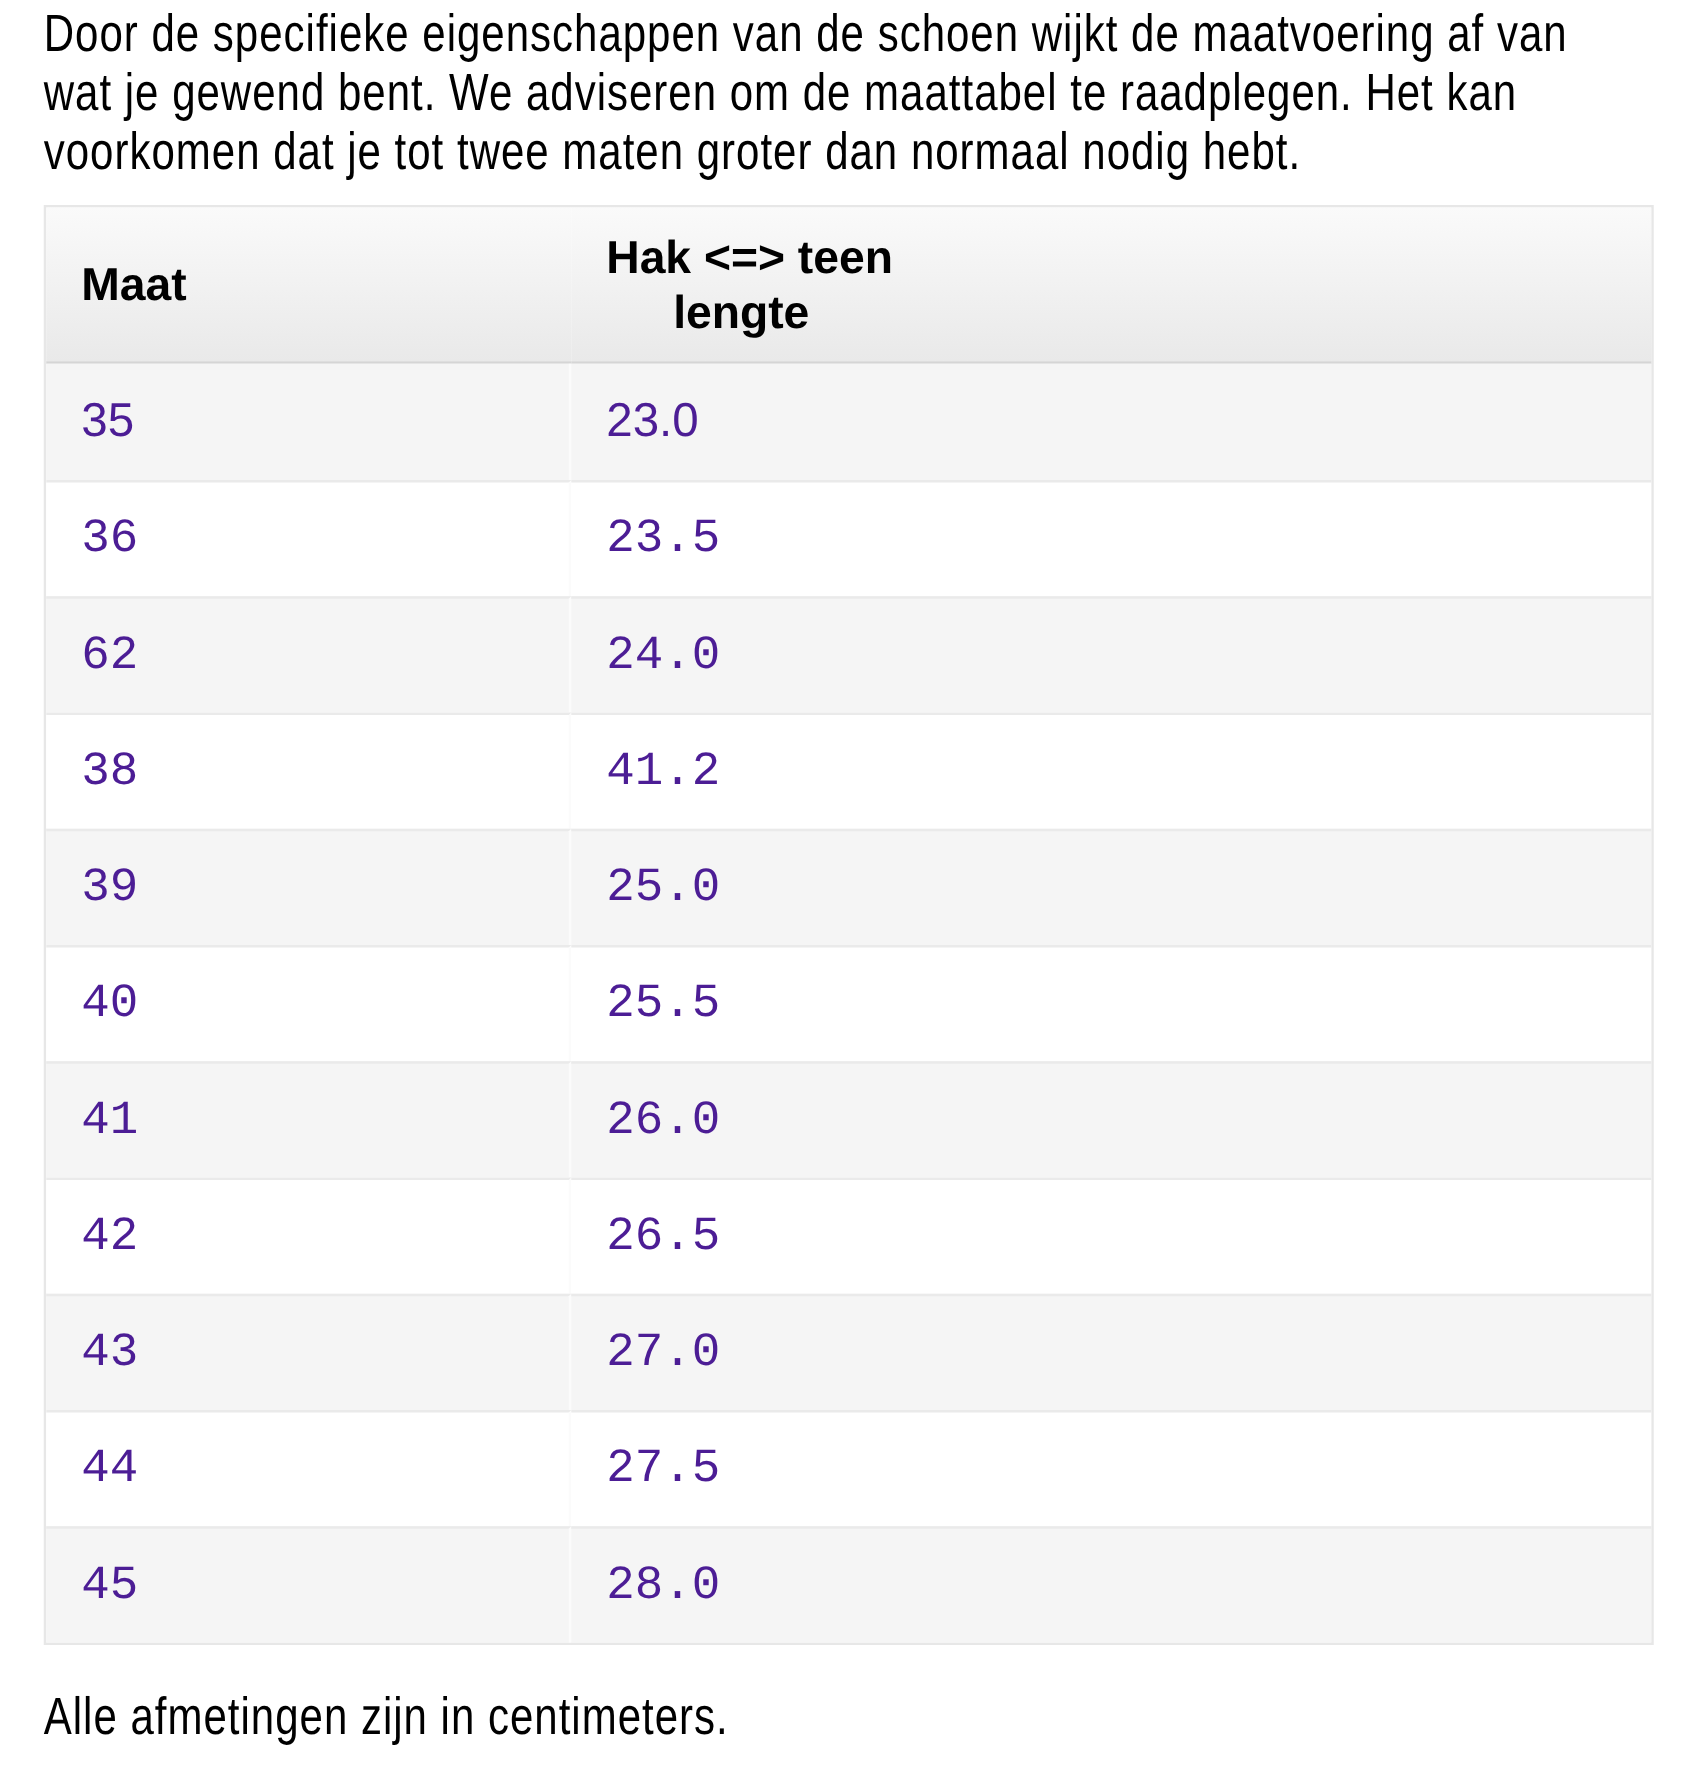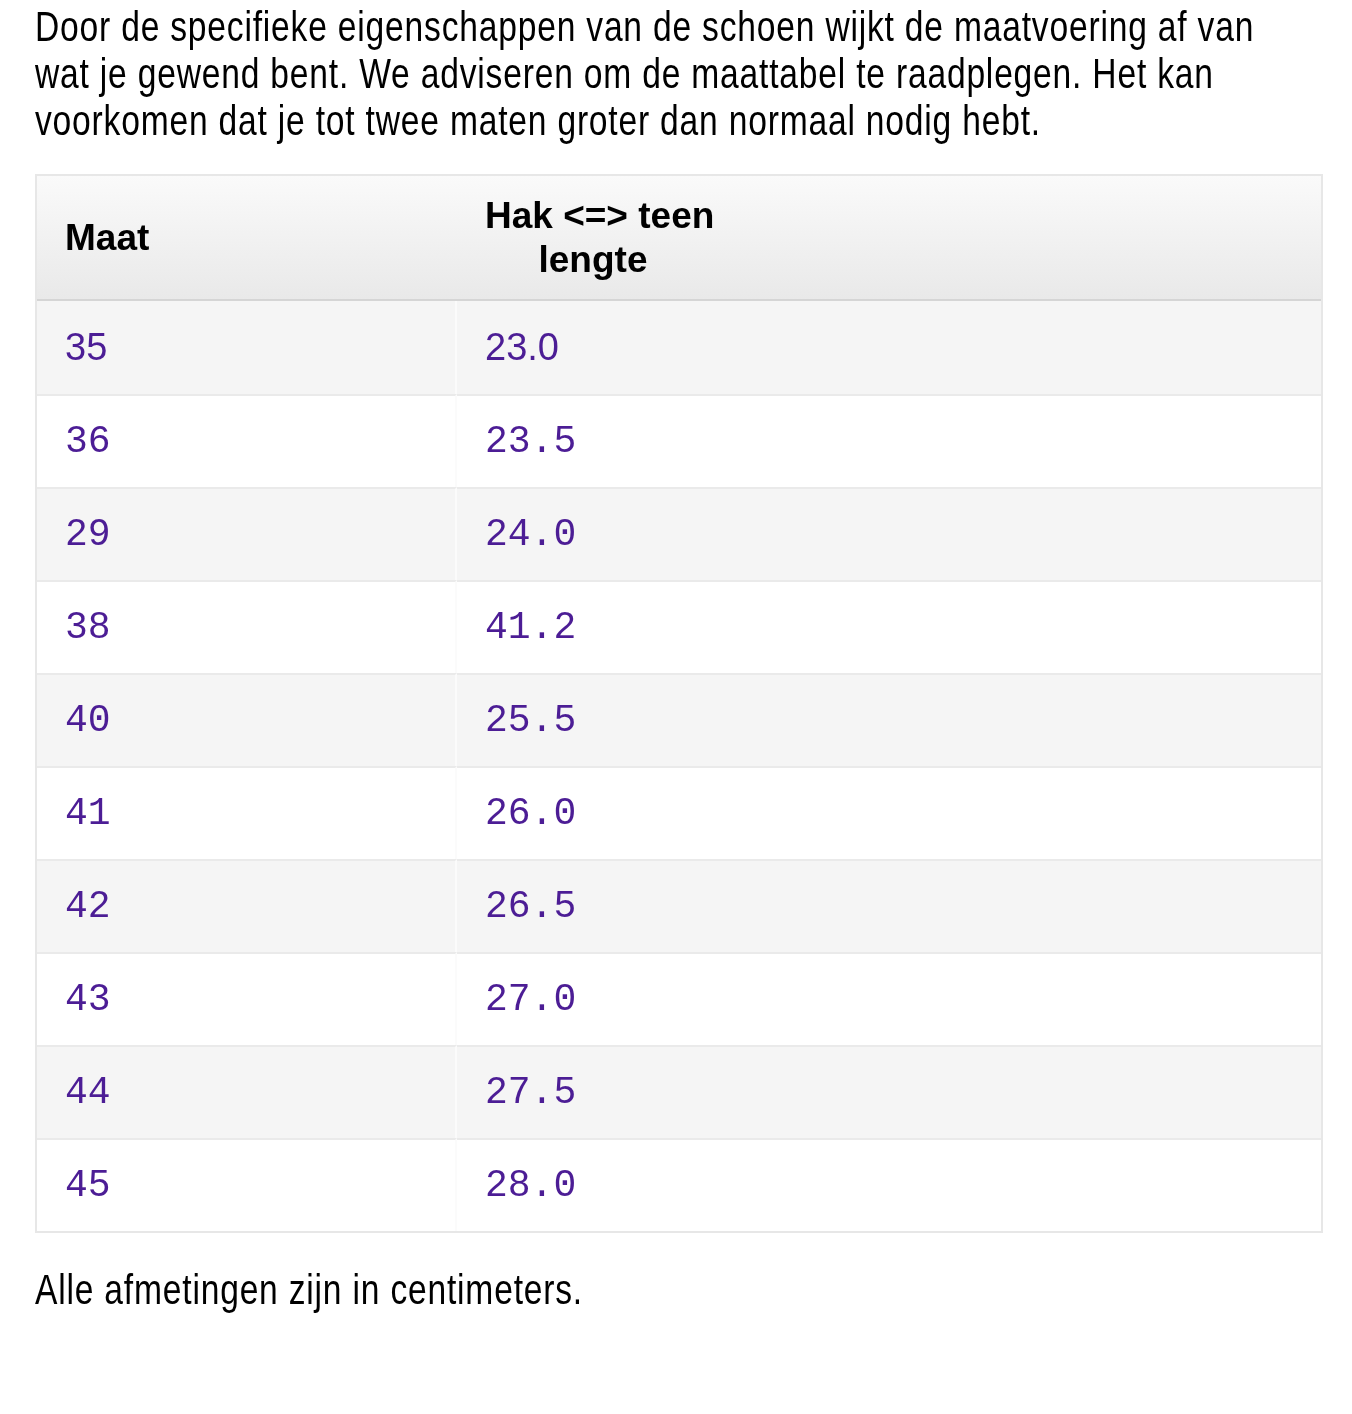--- a/index.html
+++ b/index.html
@@ -29,21 +29,21 @@
     transform-origin: 0 0;
     margin: 0;
     white-space: nowrap;
   }
   .intro {
     padding-top: 3px;
   }
   .intro .line { display: block; }
 
   table.size-table {
-    margin-top: 30px;
+    margin-top: 20px;
     width: 1288px;
     border-collapse: separate;
     border-spacing: 0;
     border: 2px solid #e7e7e7;
     box-sizing: border-box;
     table-layout: fixed;
   }
   .size-table th {
     height: 125px;
     box-sizing: border-box;
@@ -112,26 +112,30 @@
     <tbody>
         <tr>
           <td class="col-maat">35</td>
           <td class="col-len">23.0</td>
         </tr>
         <tr>
           <td class="col-maat">36</td>
           <td class="col-len">23.5</td>
         </tr>
         <tr>
-          <td class="col-maat">29</td>
+          <td class="col-maat">62</td>
           <td class="col-len">24.0</td>
         </tr>
         <tr>
           <td class="col-maat">38</td>
           <td class="col-len">41.2</td>
+        </tr>
+        <tr>
+          <td class="col-maat">39</td>
+          <td class="col-len">25.0</td>
         </tr>
         <tr>
           <td class="col-maat">40</td>
           <td class="col-len">25.5</td>
         </tr>
         <tr>
           <td class="col-maat">41</td>
           <td class="col-len">26.0</td>
         </tr>
         <tr>

